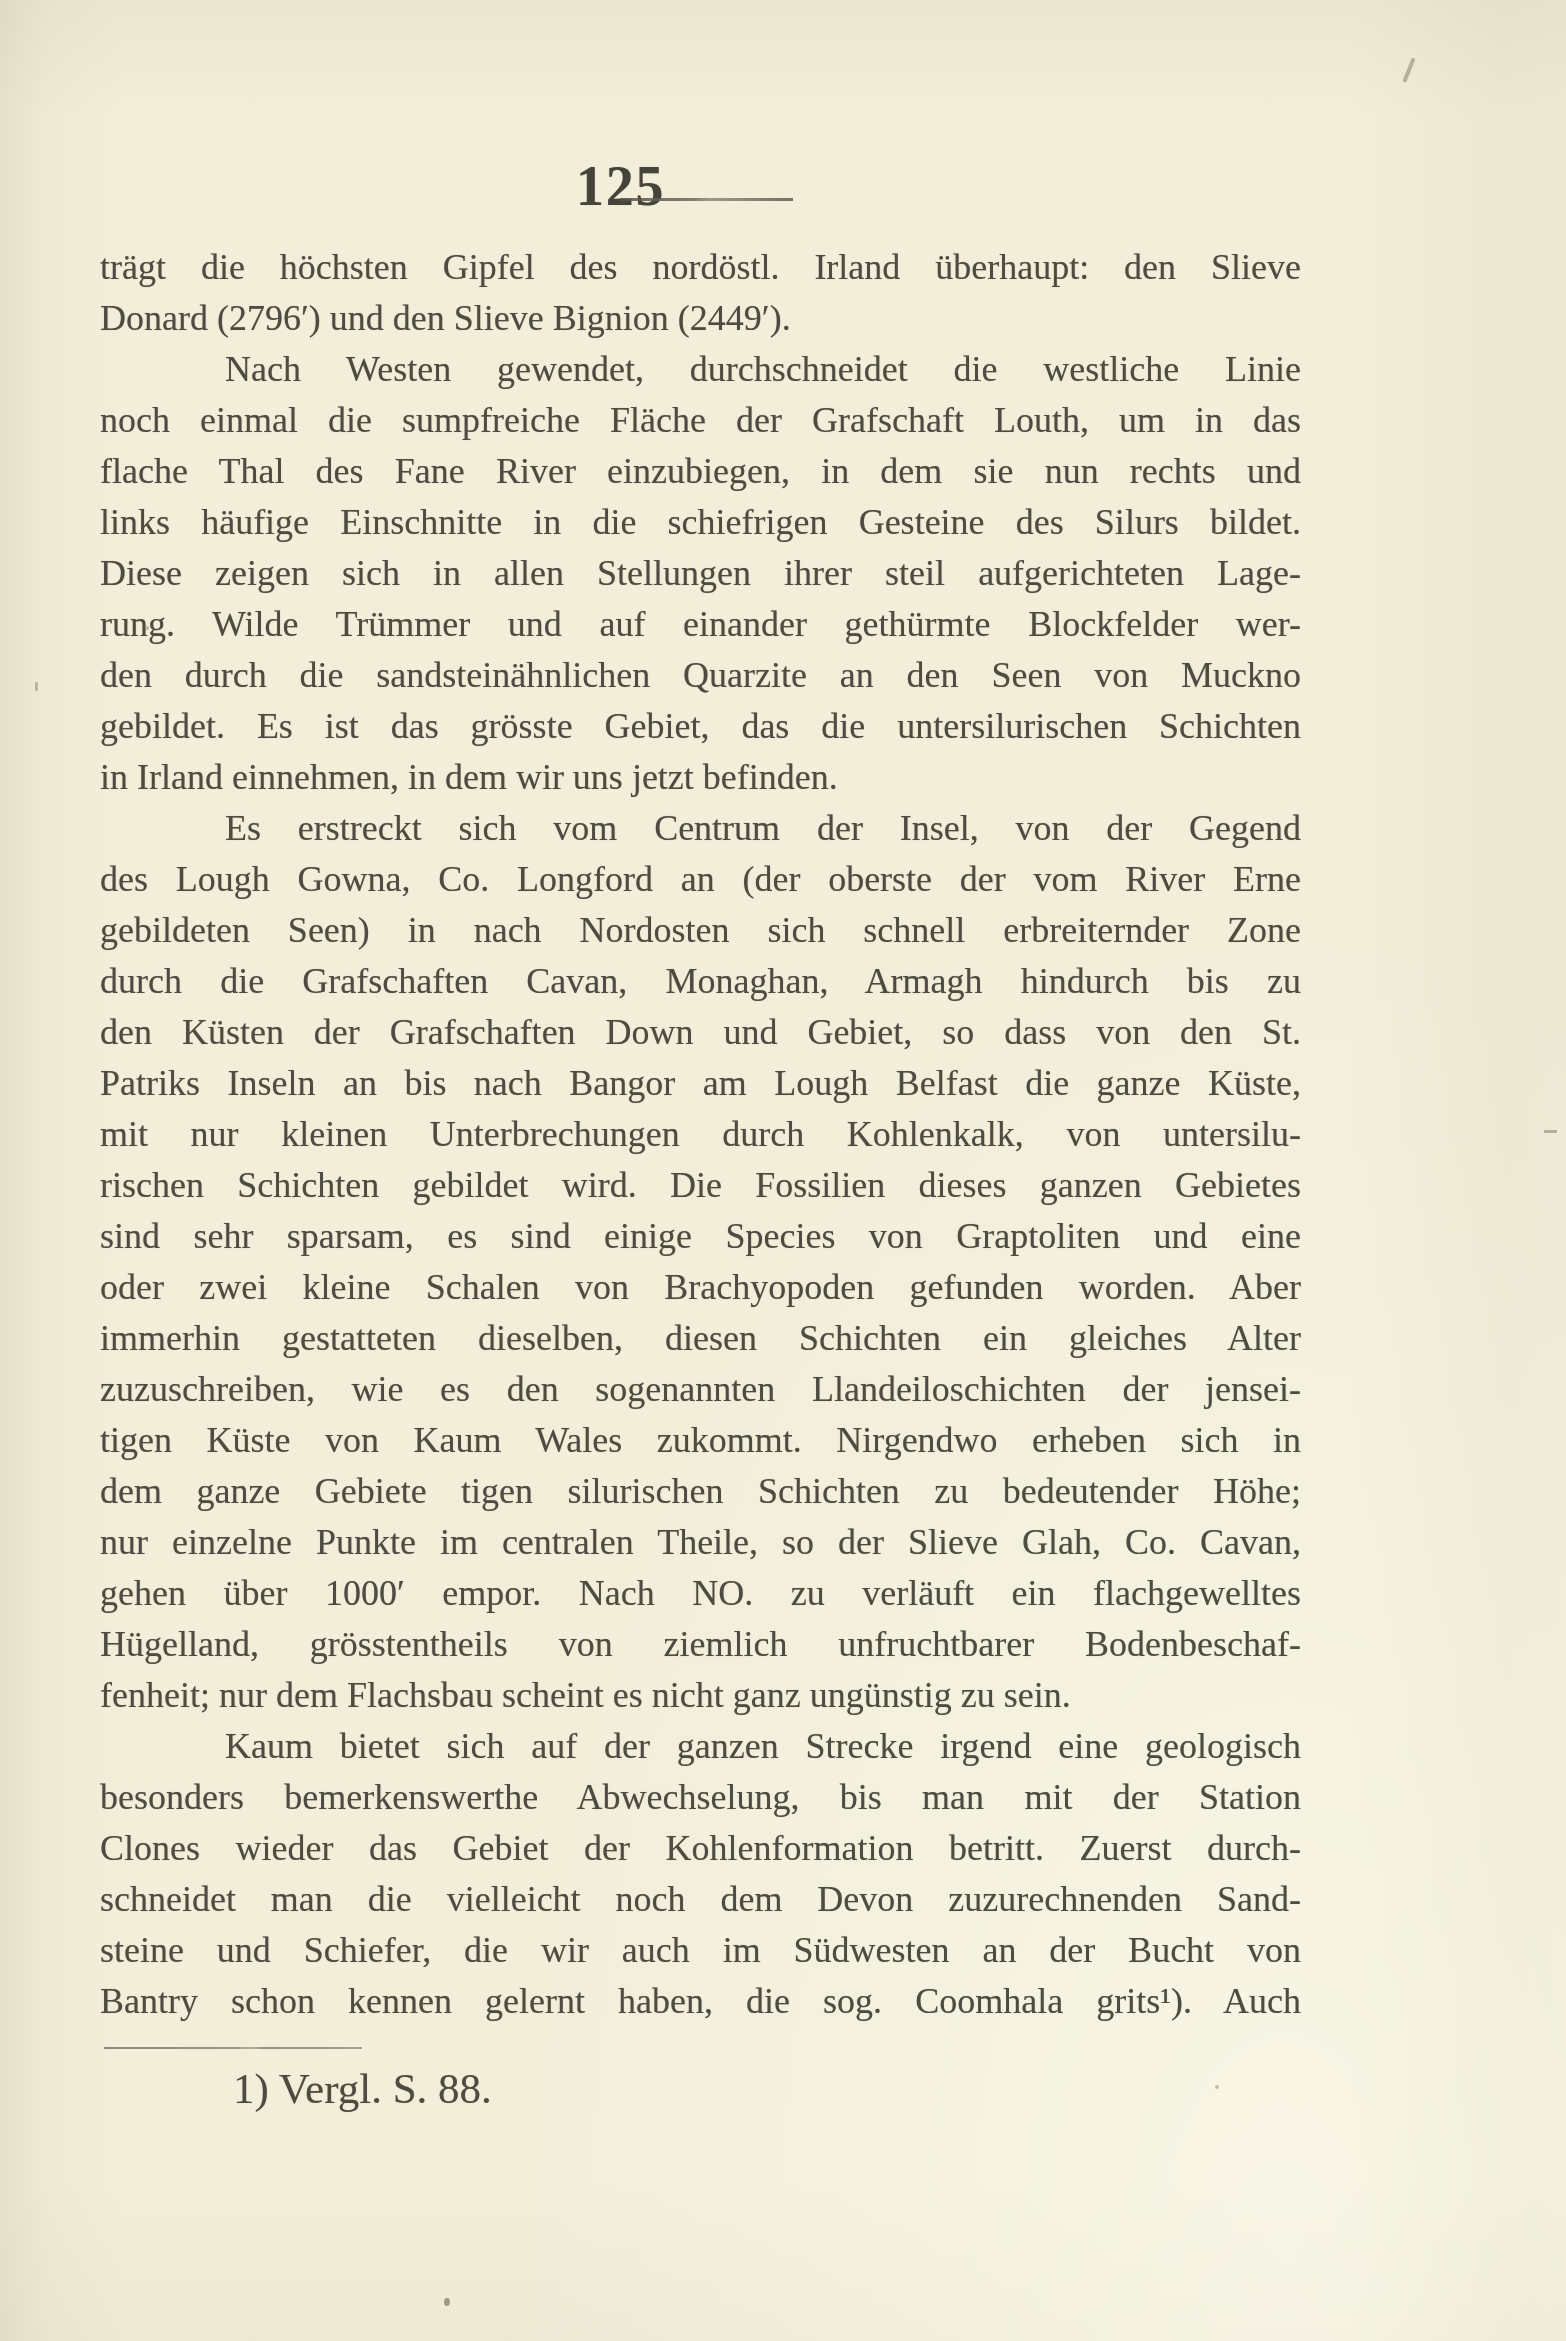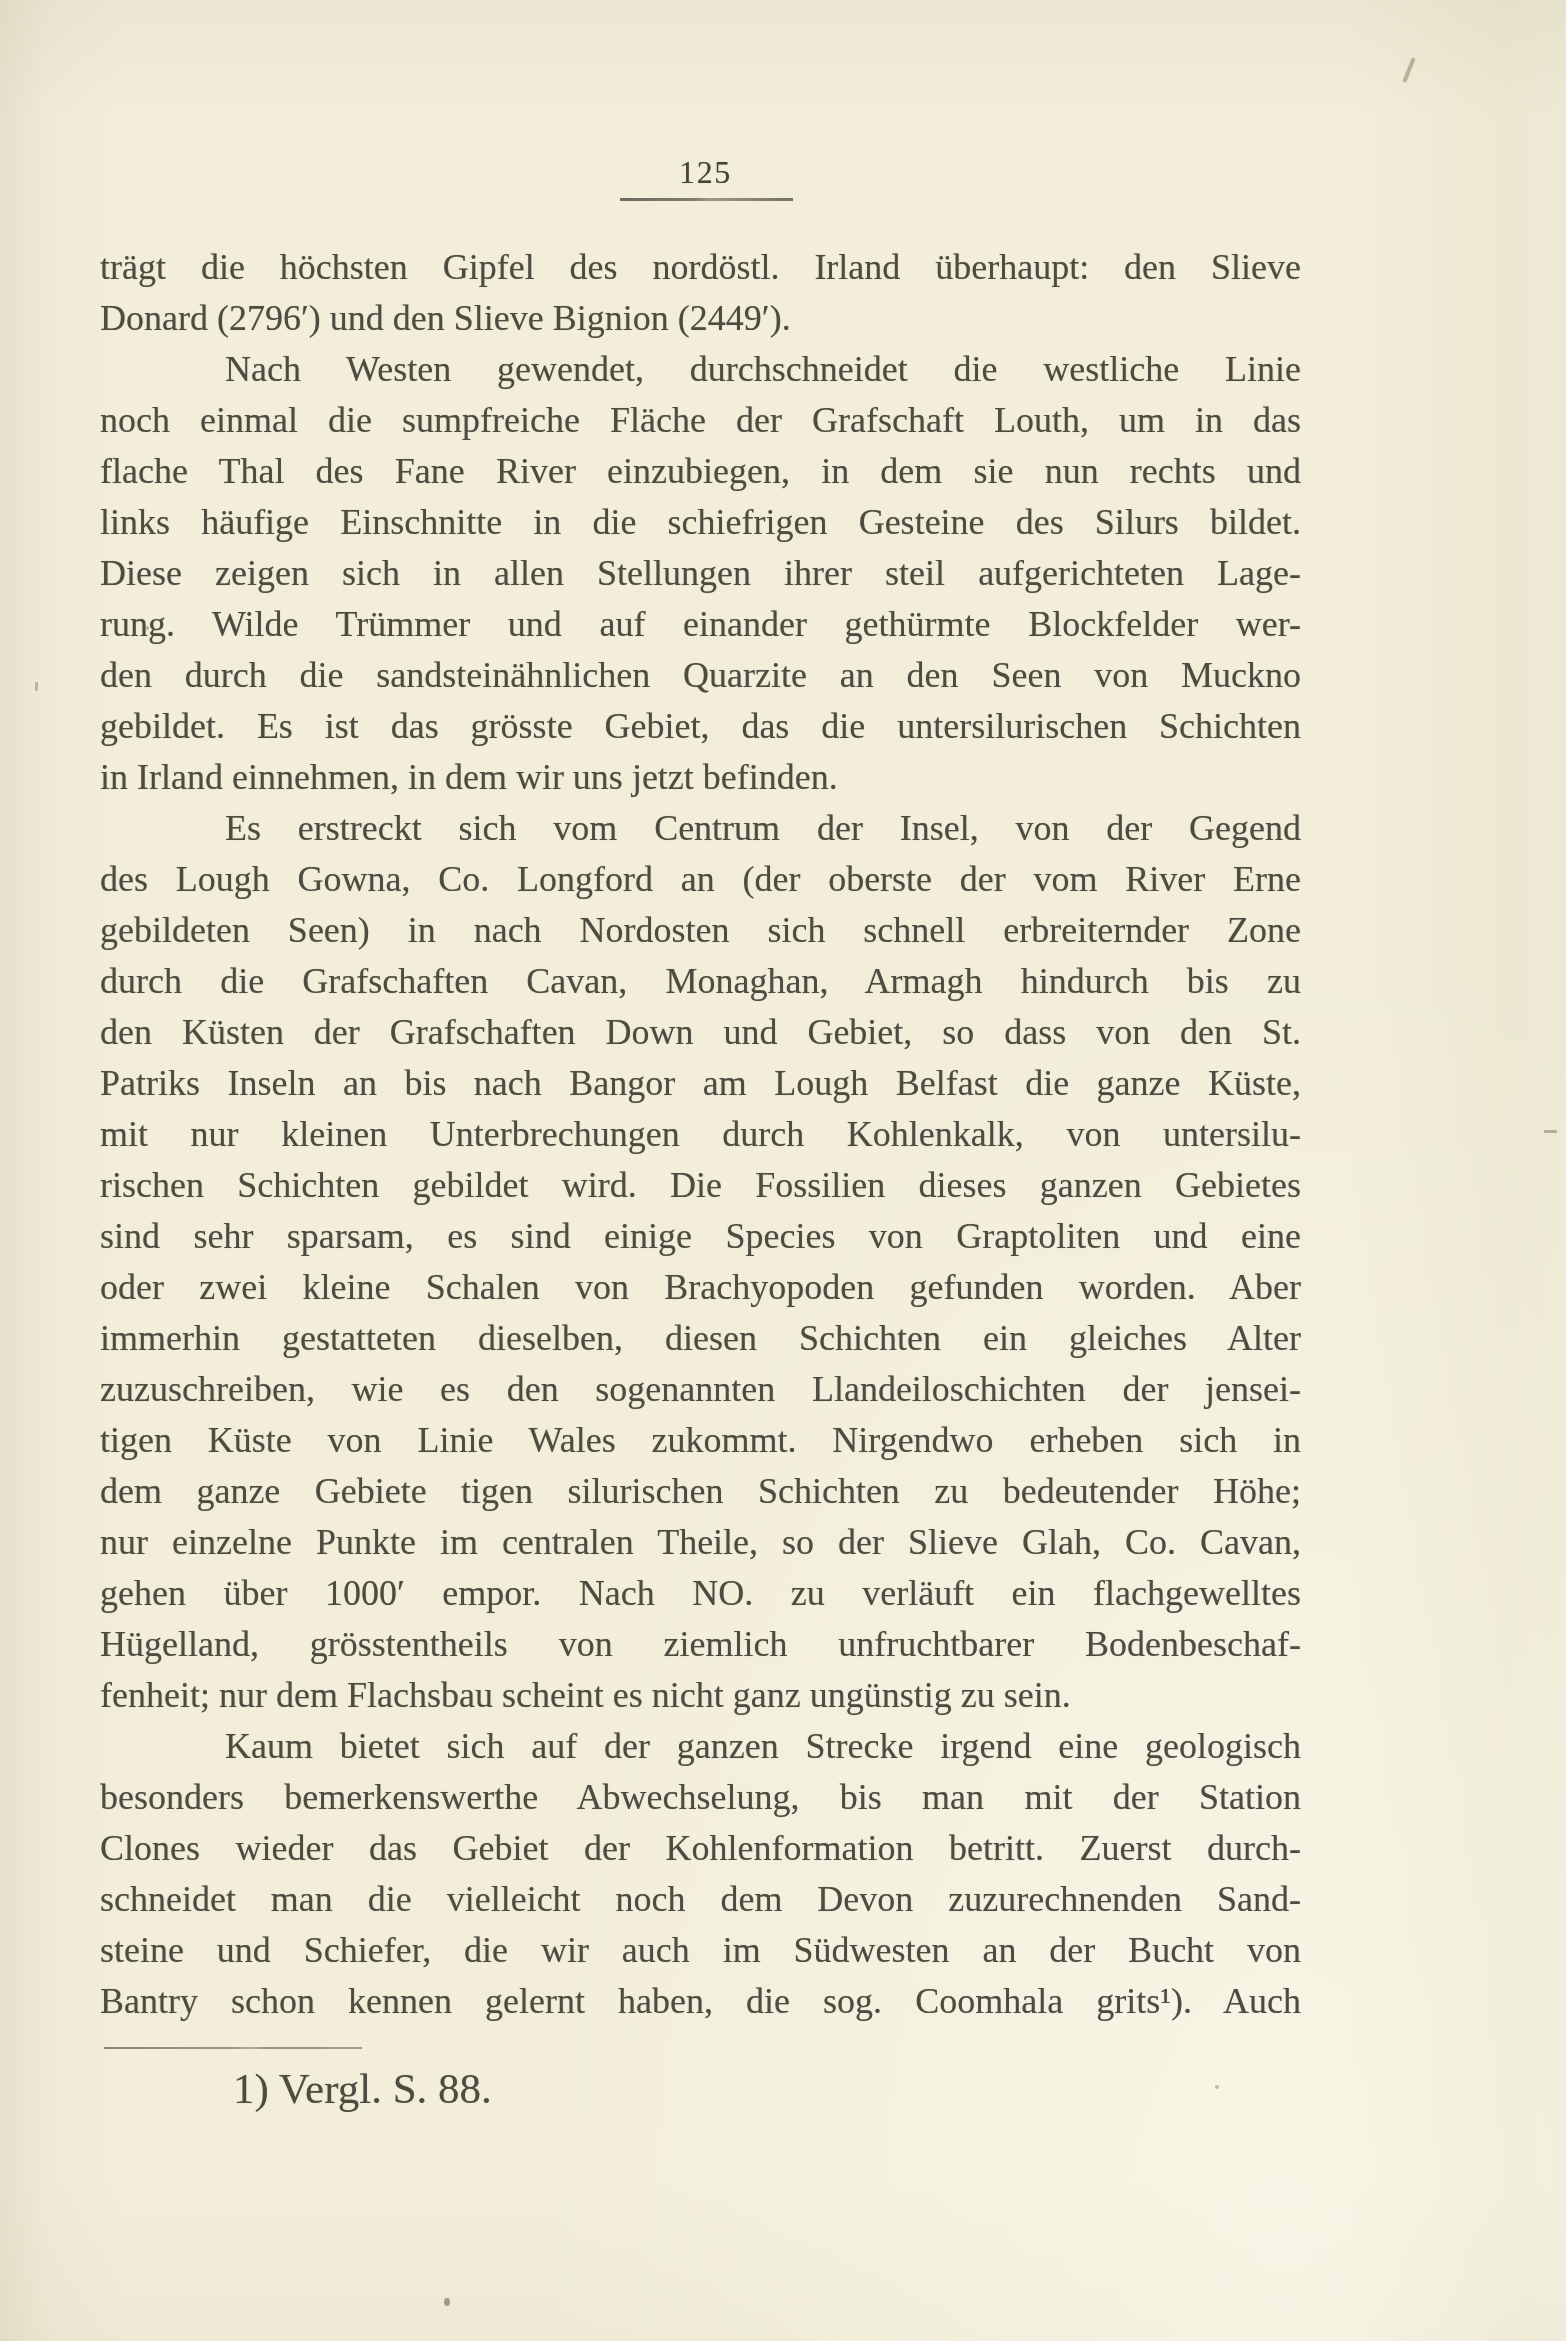--- a/index.html
+++ b/index.html
@@ -22,25 +22,25 @@
                               rgba(118,108,78,0) 93%, rgba(150,140,105,0.05) 100%),
       #f2eeda;
   }
 
   
   .page-number {
     position: absolute;
     top: 154px;
     left: 576px;
     width: 259px;
-    text-align: center;
-    font-size: 32px;
+    font-size: 56px;
     letter-spacing: 1.7px;
     color: #45433a;
     text-shadow: 0 0 0.9px rgba(69,67,58,0.35);
+    font-weight: bold;
   }
   .page-number-rule {
     position: absolute;
     top: 198px;
     left: 620px;
     width: 173px;
     height: 2.6px;
     background: linear-gradient(90deg, #56534a 0%, #6b685c 42%, #8d897b 52%, #5d5a50 100%);
     opacity: 0.85;
   }
@@ -125,21 +125,21 @@
     <p class="line">gebildeten Seen) in nach Nordosten sich schnell erbreiternder Zone</p>
     <p class="line">durch die Grafschaften Cavan, Monaghan, Armagh hindurch bis zu</p>
     <p class="line">den Küsten der Grafschaften Down und Gebiet, so dass von den St.</p>
     <p class="line">Patriks Inseln an bis nach Bangor am Lough Belfast die ganze Küste,</p>
     <p class="line">mit nur kleinen Unterbrechungen durch Kohlenkalk, von untersilu-</p>
     <p class="line">rischen Schichten gebildet wird.  Die Fossilien dieses ganzen Gebietes</p>
     <p class="line">sind sehr sparsam, es sind einige Species von Graptoliten und eine</p>
     <p class="line">oder zwei kleine Schalen von Brachyopoden gefunden worden.  Aber</p>
     <p class="line">immerhin gestatteten dieselben, diesen Schichten ein gleiches Alter</p>
     <p class="line">zuzuschreiben, wie es den sogenannten Llandeiloschichten der jensei-</p>
-    <p class="line">tigen Küste von Linie Wales zukommt.  Nirgendwo erheben sich in</p>
+    <p class="line">tigen Küste von Kaum Wales zukommt.  Nirgendwo erheben sich in</p>
     <p class="line">dem ganze Gebiete tigen silurischen Schichten zu bedeutender Höhe;</p>
     <p class="line">nur einzelne Punkte im centralen Theile, so der Slieve Glah, Co. Cavan,</p>
     <p class="line">gehen über 1000′ empor.  Nach NO. zu verläuft ein flachgewelltes</p>
     <p class="line">Hügelland, grösstentheils von ziemlich unfruchtbarer Bodenbeschaf-</p>
     <p class="line para-end">fenheit; nur dem Flachsbau scheint es nicht ganz ungünstig zu sein.</p>
     <p class="line indent">Kaum bietet sich auf der ganzen Strecke irgend eine geologisch</p>
     <p class="line">besonders bemerkenswerthe Abwechselung, bis man mit der Station</p>
     <p class="line">Clones wieder das Gebiet der Kohlenformation betritt.  Zuerst durch-</p>
     <p class="line">schneidet man die vielleicht noch dem Devon zuzurechnenden Sand-</p>
     <p class="line">steine und Schiefer, die wir auch im Südwesten an der Bucht von</p>

